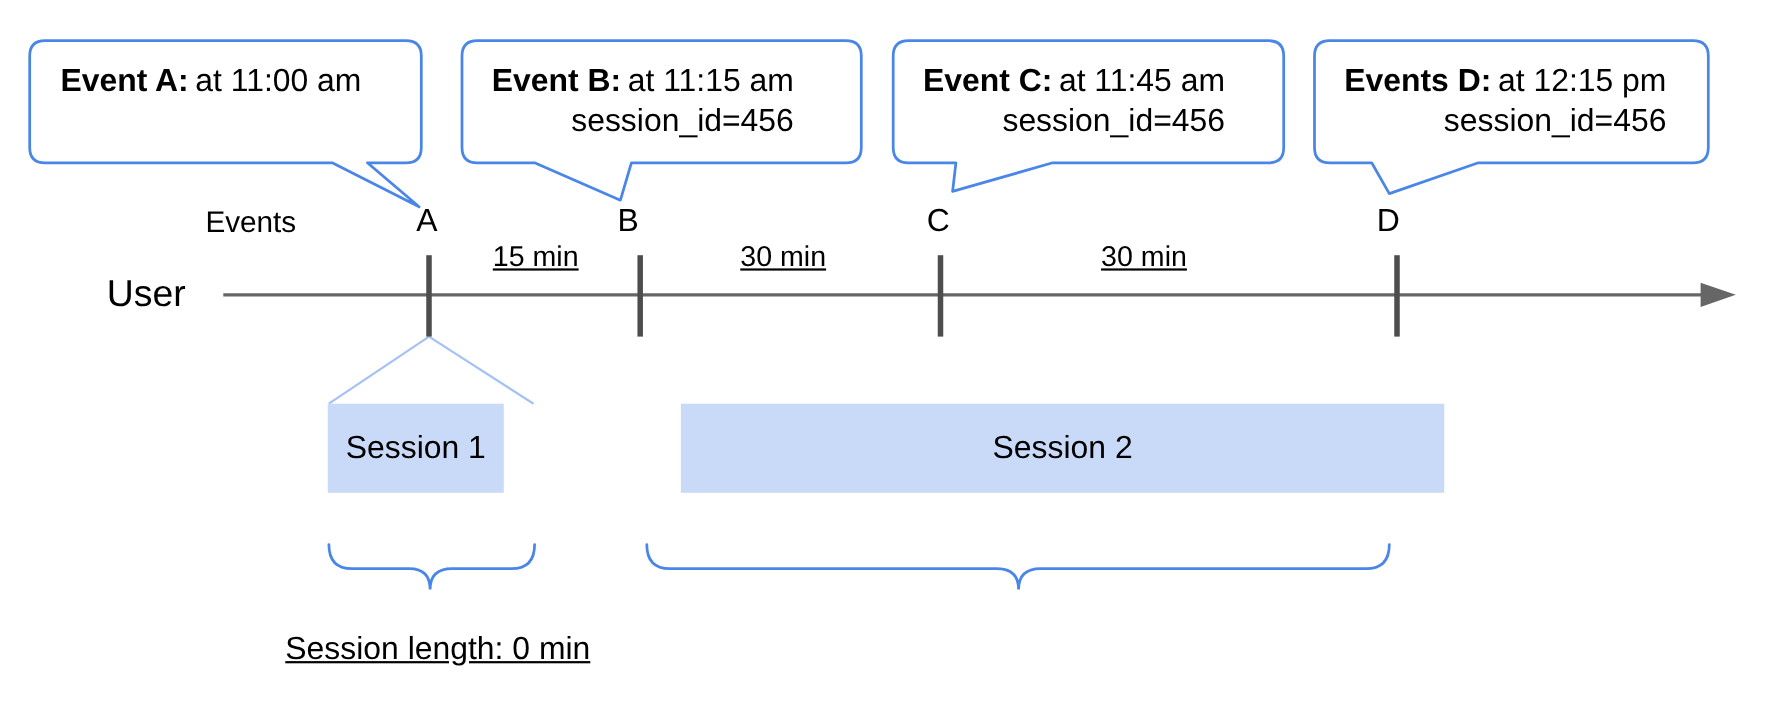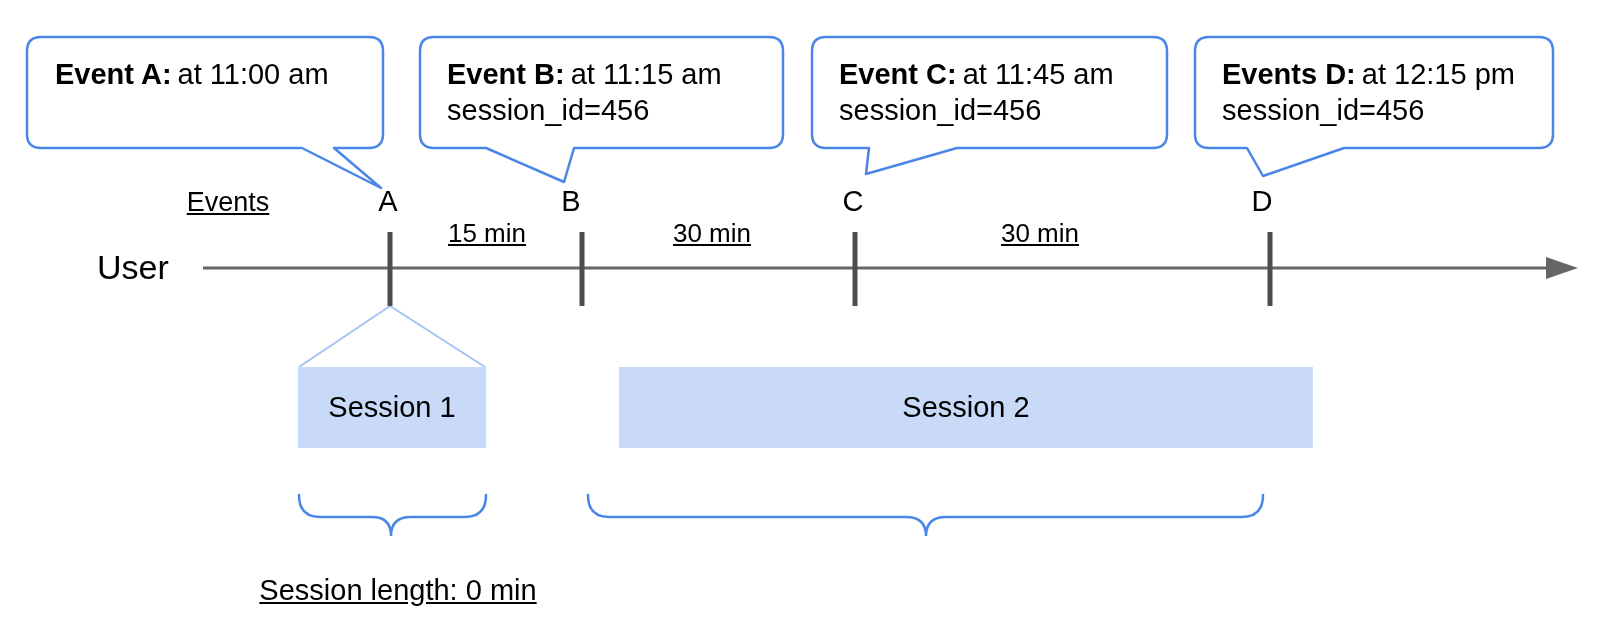--- a/index.html
+++ b/index.html
@@ -8,25 +8,25 @@
     width: 1614px;
     height: 642px;
     background: #ffffff;
     font-family: "Liberation Sans", sans-serif;
     color: #000;
     overflow: hidden;
   }
   .stage svg.layer { position: absolute; left: 0; top: 0; }
   .abs { position: absolute; white-space: nowrap; }
   .centered { transform: translateX(-50%); }
-  .bubble-text { position: absolute; font-size: 29px; line-height: 36px; color: #000; }
+  .bubble-text { position: absolute; font-size: 29px; line-height: 36px; color: #000; text-align: right; }
   .bubble-text .bold { font-weight: bold; }
   .bubble-text .detail { margin-left: 6px; }
   .axis-label { font-size: 34px; }
-  .events-label { font-size: 27px; text-decoration: underline; }
+  .events-label { font-size: 27px; }
   .event-letter { font-size: 29px; }
   .interval-label { font-size: 26px; text-decoration: underline; }
   .session-box {
     position: absolute;
     background: #c9daf8;
     display: flex;
     align-items: center;
     justify-content: center;
     font-size: 29px;
   }
@@ -52,21 +52,21 @@
 
     <path d="M 41 37 H 369 Q 383 37 383 51 V 134 Q 383 148 369 148 H 334 L 381 188 L 302 148 H 41 Q 27 148 27 134 V 51 Q 27 37 41 37 Z" fill="#ffffff" stroke="#4a86e8" stroke-width="2.5" stroke-linejoin="round"></path>
     <path d="M 434 37 H 769 Q 783 37 783 51 V 134 Q 783 148 769 148 H 574 L 564 182 L 486 148 H 434 Q 420 148 420 134 V 51 Q 420 37 434 37 Z" fill="#ffffff" stroke="#4a86e8" stroke-width="2.5" stroke-linejoin="round"></path>
     <path d="M 826 37 H 1153 Q 1167 37 1167 51 V 134 Q 1167 148 1153 148 H 957 L 866 174 L 869 148 H 826 Q 812 148 812 134 V 51 Q 812 37 826 37 Z" fill="#ffffff" stroke="#4a86e8" stroke-width="2.5" stroke-linejoin="round"></path>
     <path d="M 1209 37 H 1539 Q 1553 37 1553 51 V 134 Q 1553 148 1539 148 H 1344 L 1263 176 L 1247 148 H 1209 Q 1195 148 1195 134 V 51 Q 1195 37 1209 37 Z" fill="#ffffff" stroke="#4a86e8" stroke-width="2.5" stroke-linejoin="round"></path>
 
     <path d="M 299 495 Q 299 517 320 517 L 372 517 Q 391 517 391 536 Q 391 517 411 517 L 465 517 Q 486 517 486 495" fill="none" stroke="#4a86e8" stroke-width="2.5" stroke-linecap="round"></path>
     <path d="M 588 495 Q 588 517 609 517 L 906 517 Q 926 517 926 536 Q 926 517 946 517 L 1242 517 Q 1263 517 1263 495" fill="none" stroke="#4a86e8" stroke-width="2.5" stroke-linecap="round"></path>
   </svg>
 
-  <div class="session-box" style="left:298px; top:367px; width:188px; height:81px;">
+  <div class="session-box" style="left:298px; top:367px; width:160px; height:81px;">
     <span>Session 1</span>
   </div>
   <div class="session-box" style="left:575px; top:367px; width:694px; height:81px;margin-left:44px;">
     <span>Session 2</span>
   </div>
 
   <div class="bubble-text" style="left:55px; top:56px;">
     <div><span class="bold">Event A:</span><span class="detail">at 11:00 am</span></div>
   </div>
   <div class="bubble-text" style="left:447px; top:56px;">

